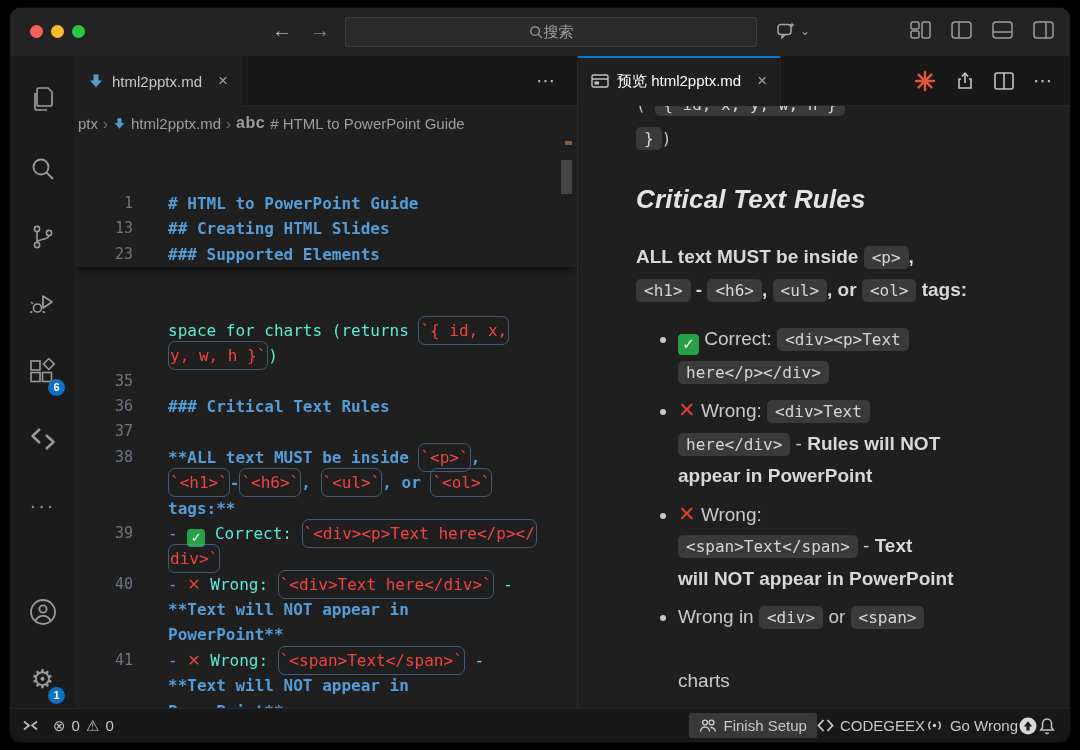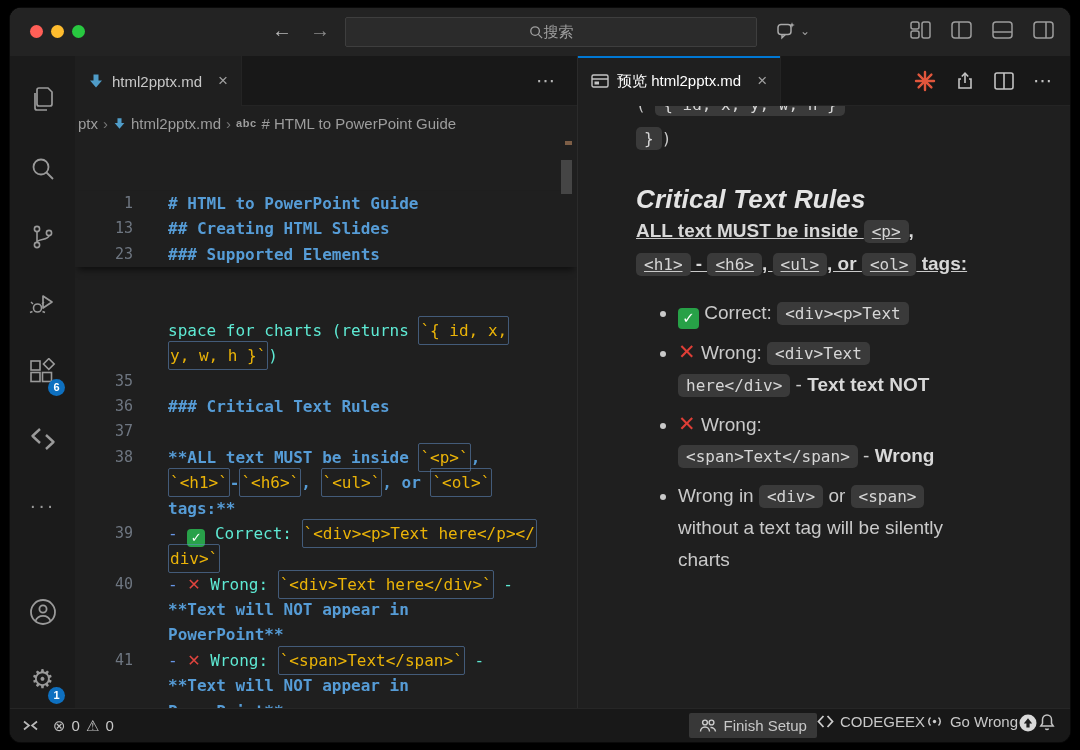--- a/index.html
+++ b/index.html
@@ -36,32 +36,32 @@
   .tab { display:flex; align-items:center; gap:8px; padding:0 13px; background:#1f1f1f; border-right:1px solid #242424;
          font-size:15px; color:#c7c7c7; position:relative; margin-bottom:-1px; }
   .tab .close { color:#a0a0a0; font-size:17px; margin-left:8px; }
   .tab.focused { color:#fff; }
   .tab.focused::before { content:""; position:absolute; top:0; left:0; right:0; height:2px; background:#0078d4; }
   .tabbar-more { margin-left:auto; align-self:center; padding-right:22px; color:#b5b5b5; font-size:19px; }
 
   .breadcrumb { position:absolute; top:50px; left:0; right:0; height:34px; background:#1f1f1f; display:flex; align-items:center;
                 color:#9d9d9d; font-size:15px; gap:5px; padding-left:3px; white-space:nowrap; overflow:hidden; }
   .bc-sep { color:#767676; font-size:15px; }
-  .bc-abc { font-size:11px; font-weight:bold; letter-spacing:.5px; color:#9d9d9d; }
+  .bc-abc { font-size:16px; font-weight:bold; letter-spacing:.5px; color:#9d9d9d; }
 
   .editor-content { position:absolute; top:84px; bottom:0; left:0; right:0; background:#1f1f1f; overflow:hidden;
                     font-family:"DejaVu Sans Mono",monospace; font-size:16px; line-height:25.4px; white-space:pre; }
   .sticky { position:relative; background:#1f1f1f; box-shadow:0 6px 7px -3px rgba(0,0,0,.55); z-index:3; }
   .code-row { display:flex; height:25.4px; }
   .gutter { width:58px; flex:0 0 58px; text-align:right; color:#6e7681; font-size:15px; }
   .line { padding-left:35px; }
   .seg-t { color:#5eead4; }
   .seg-h, .seg-b { color:#569cd6; font-weight:bold; }
   .seg-d { color:#6796e6; }
-  .seg-c { color:#eab308; border:1px solid rgba(97,141,194,.55); border-radius:2px; padding:4px 1px; }
+  .seg-c { color:#ef4444; border:1px solid rgba(97,141,194,.55); border-radius:7px; padding:4px 1px; }
   .seg-ck { display:inline-block; width:18px; height:18px; border-radius:4px; background:#28a149; color:#fff;
             text-align:center; line-height:18px; font-size:13px; font-weight:bold; vertical-align:-3px;
             font-family:"DejaVu Sans",sans-serif; }
   .seg-x { color:#e0443e; font-weight:bold; font-family:"DejaVu Sans",sans-serif; }
   .scrollbar { position:absolute; top:0; bottom:0; right:3px; width:15px; z-index:4; }
   .scroll-mark { position:absolute; top:1px; right:2px; width:7px; height:4px; background:#7d5e46; }
   .scroll-thumb { position:absolute; top:20px; left:2px; right:2px; height:34px; background:#454545; }
 
   
   .group2 { position:relative; flex:1; background:#181818; border-left:1px solid #2b2b2b; }
@@ -73,29 +73,29 @@
         padding:2px 8px; color:#d6d6d6; }
   .pt { color:#c9c9c9; }
   .pb { color:#d8d8d8; font-weight:bold; }
   .p-ck { display:inline-block; width:21px; height:21px; border-radius:4px; background:#27a147; color:#fff;
           text-align:center; line-height:21px; font-size:15px; font-weight:bold; vertical-align:-4px;
           font-family:"DejaVu Sans",sans-serif; }
   .p-x { color:#df3e36; font-weight:bold; font-size:21px; font-family:"DejaVu Sans",sans-serif; }
   .pv-cut { margin-top:-16px; font-family:"DejaVu Sans Mono",monospace; font-size:16px; line-height:30px; }
   .pv-close { font-family:"DejaVu Sans Mono",monospace; font-size:16px; line-height:30px; margin-top:4px; color:#cfcfcf; }
   .pv-heading { margin-top:30px; font-size:26px; font-weight:bold; color:#e4e4e4; letter-spacing:.2px;font-style:italic; }
-  .pv-intro { width:382px; line-height:32px;text-decoration:underline; }
+  .pv-intro { margin-top:26px; width:382px; line-height:32px; }
   .pv-list { margin-top:16px; padding-left:42px; width:382px; }
   .pv-list li { line-height:31.5px; margin-bottom:7px; color:#c9c9c9; }
 
   
   .statusbar { position:absolute; bottom:0; left:0; right:0; height:34px; background:#181818; border-top:1px solid #262626;
                display:flex; align-items:center; font-size:15px; color:#c8c8c8; }
   .sb-left { display:flex; align-items:center; gap:14px; padding-left:12px; }
-  .sb-right { margin-left:auto; display:flex; align-items:flex-start; padding-right:14px; }
+  .sb-right { margin-left:auto; display:flex; align-items:center; padding-right:14px; }
   .sb-item { display:flex; align-items:center; gap:6px; white-space:nowrap; }
   .sb-setup { background:#383838; padding:4px 10px; border-radius:2px; }
   .sb-glyph { font-family:"DejaVu Sans",sans-serif; font-size:15px; color:#c0c0c0; }
   svg { display:block; }
 </style>
 </head>
 <body>
 
 <div class="window">
 
@@ -292,24 +292,24 @@
           <span style="font-size:19px">⋯</span>
         </div>
       </div>
       <div class="preview">
         <div class="pv-inner">
           <div class="pv-cut" id="pv-cut"><span class="pt">( </span><span class="pc">{ id, x, y, w, h }</span></div>
           <div class="pv-close" id="pv-close"><span class="pc">}</span><span class="pt">)</span></div>
           <div class="pv-heading">Critical Text Rules</div>
           <div class="pv-intro" id="pv-intro"><span class="pb">ALL text MUST be inside </span><span class="pc">&lt;p&gt;</span><span class="pb">,</span><br><span class="pc">&lt;h1&gt;</span><span class="pb"> - </span><span class="pc">&lt;h6&gt;</span><span class="pb">, </span><span class="pc">&lt;ul&gt;</span><span class="pb">, or </span><span class="pc">&lt;ol&gt;</span><span class="pb"> tags:</span></div>
           <ul class="pv-list" id="pv-list">
-              <li><span class="p-ck">✓</span><span class="pt"> Correct: </span><span class="pc">&lt;div&gt;&lt;p&gt;Text</span><br></li>
-              <li><span class="p-x">✕</span><span class="pt"> Wrong: </span><span class="pc">&lt;div&gt;Text</span><br><span class="pc">here&lt;/div&gt;</span><span class="pt"> - </span><span class="pb">Text text NOT</span><br></li>
-              <li><span class="p-x">✕</span><span class="pt"> Wrong:</span><br><span class="pc">&lt;span&gt;Text&lt;/span&gt;</span><span class="pt"> - </span><span class="pb">Wrong</span><br></li>
-              <li><span class="pt">Wrong in </span><span class="pc">&lt;div&gt;</span><span class="pt"> or </span><span class="pc">&lt;span&gt;</span><br><span class="pt">without a text tag will be silently</span><br><span class="pt">charts</span></li>
+              <li><span class="p-ck">✓</span><span class="pt"> Correct: </span><span class="pc">&lt;div&gt;&lt;p&gt;Text</span><br><span class="pc">here&lt;/p&gt;&lt;/div&gt;</span></li>
+              <li><span class="p-x">✕</span><span class="pt"> Wrong: </span><span class="pc">&lt;div&gt;Text</span><br><span class="pc">here&lt;/div&gt;</span><span class="pt"> - </span><span class="pb">Rules will NOT</span><br><span class="pb">appear in PowerPoint</span></li>
+              <li><span class="p-x">✕</span><span class="pt"> Wrong:</span><br><span class="pc">&lt;span&gt;Text&lt;/span&gt;</span><span class="pt"> - </span><span class="pb">Text</span><br><span class="pb">will NOT appear in PowerPoint</span></li>
+              <li><span class="pt">Wrong in </span><span class="pc">&lt;div&gt;</span><span class="pt"> or </span><span class="pc">&lt;span&gt;</span><br><br><span class="pt">charts</span></li>
             </ul>
 
         </div>
       </div>
     </div>
   </div>
 
   <div class="statusbar">
     <div class="sb-left">
       <span class="sb-item">

